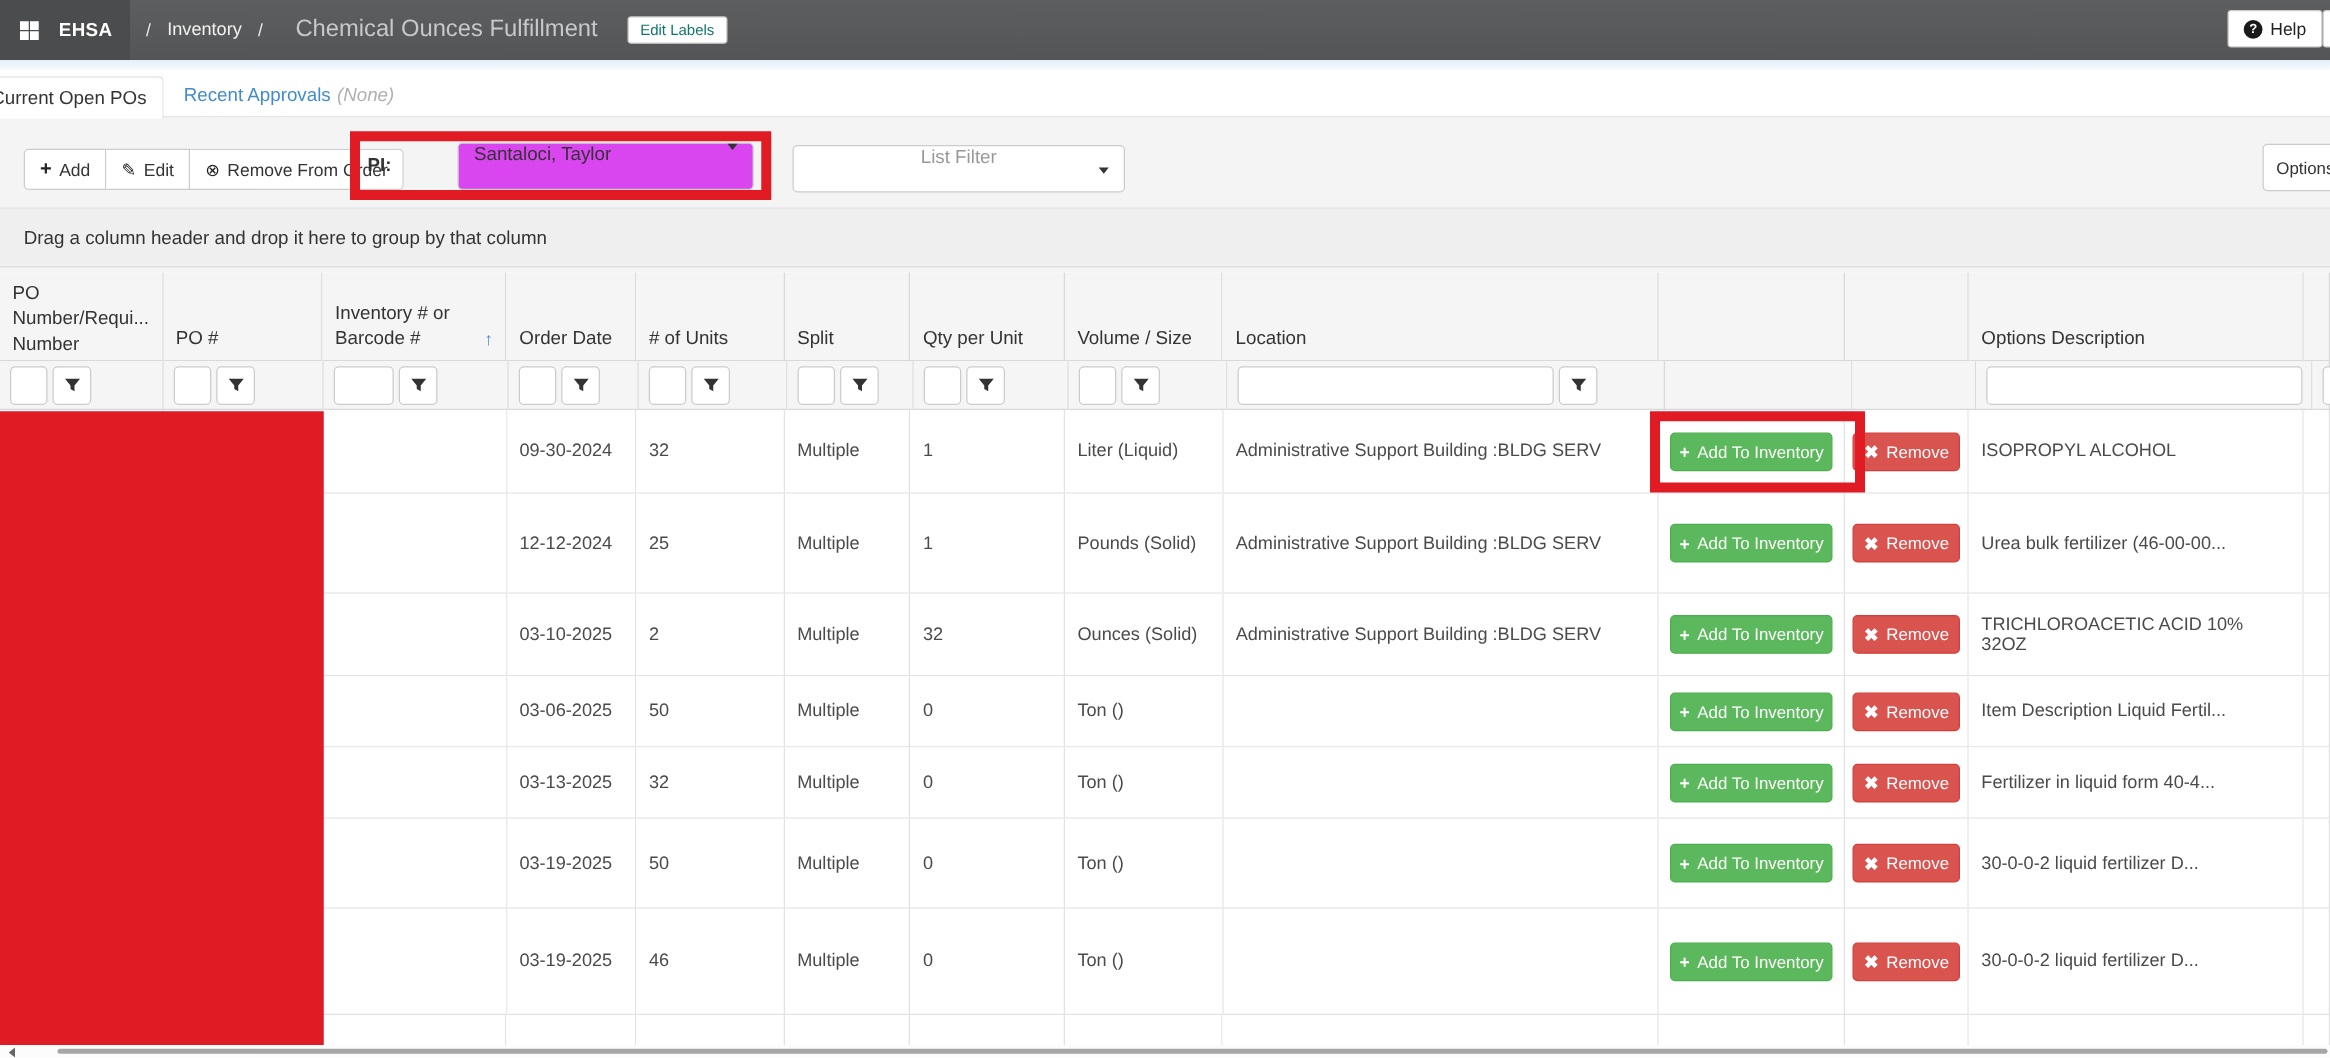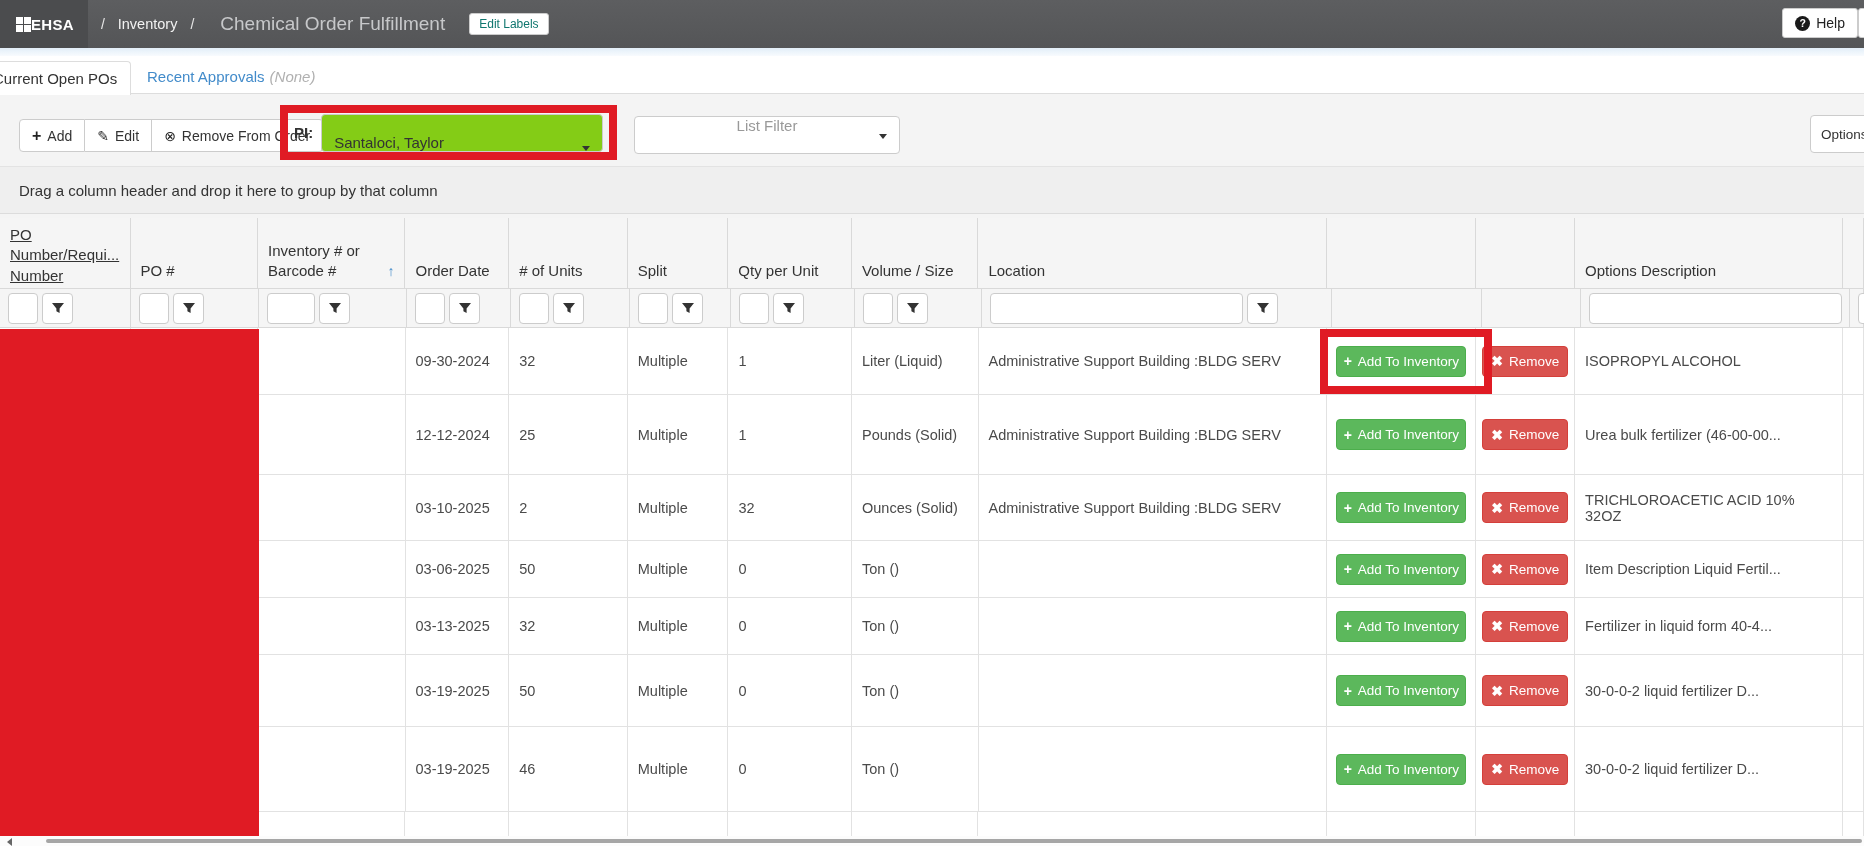--- a/index.html
+++ b/index.html
@@ -4,21 +4,21 @@
 <style>
   * { margin:0; padding:0; box-sizing:border-box; }
   html,body { background:#fff; }
   body { font-family:"Liberation Sans","DejaVu Sans",sans-serif; color:#333; }
   #app { position:relative; width:1864px; height:846px; overflow:hidden; background:#fff; }
 
   
   .navbar { position:absolute; left:0; top:0; width:1864px; height:48px;
             background:linear-gradient(#5d5e60,#545557); display:flex; align-items:center; }
   .brand-tile { height:48px; margin-left:0; padding:0 14px 0 16px; background:#4b4c4e;
-                display:flex; align-items:center; gap:0; }
+                display:flex; align-items:center; gap:16px; }
   .grid-icon { width:15px; height:15px; display:grid; grid-template-columns:7px 7px; grid-template-rows:7px 7px; gap:1px; }
   .grid-icon span { background:#fff; }
   .brand-text { color:#fff; font-weight:bold; font-size:15px; letter-spacing:.3px; }
   .crumb-sep { color:#e8e8e8; font-size:14px; margin:0 13px; }
   .crumb-item { color:#f2f2f2; font-size:14.5px; }
   .page-title { color:#c7c8ca; font-size:19px; margin-left:13px; }
   .btn-edit-labels { margin-left:24px; background:#fff; border:1px solid #ccc; border-radius:3px;
                      font-size:12px; color:#0f766e; padding:3px 9px; cursor:default; }
   .navbar-right { position:absolute; right:6px; top:8px; display:flex; gap:8px; }
   .btn-help { background:#fff; border:1px solid #ccc; border-radius:3px; height:30px;
@@ -48,22 +48,22 @@
   .tb-btn + .tb-btn { border-left:none; }
   .tb-btn:first-child { border-radius:4px 0 0 4px; }
   .tb-btn:last-child { border-radius:0 4px 4px 0; }
   .ico { font-size:14px; color:#222; }
   .plus-ico { font-weight:bold; font-size:16px; line-height:1; }
 
   .pi-highlight { position:absolute; left:280px; top:11px; width:337px; height:55px;
                   border:8px solid #e01b24; background:transparent; z-index:5;
                   display:flex; align-items:center; padding:0 6px; }
   .pi-label { font-size:15px; font-weight:bold; color:#333; margin-right:8px; }
-  .pi-select { flex:1; height:38px; background:#84cc16; border:1px solid #ccc; border-radius:4px;
-               display:flex; align-items:flex-end; padding:0 12px; font-size:15px; color:#333; }
+  .pi-select { flex:1; height:38px; background:#d946ef; border:1px solid #ccc; border-radius:4px;
+               display:flex; align-items:flex-start; padding:0 12px; font-size:15px; color:#333;margin-left:45px; }
   .caret { width:0; height:0; border-left:4.5px solid transparent; border-right:4.5px solid transparent;
            border-top:5.5px solid #333; margin-left:auto; }
   .listfilter-select { position:absolute; left:634px; top:22px; width:266px; height:38px; background:#fff;
                        border:1px solid #ccc; border-radius:4px; display:flex; align-items:center;
                        padding:0 12px; font-size:15px; color:#999;flex-direction:column; }
   .btn-options { position:absolute; left:1810px; top:21px; width:72px; height:38px; background:#fff;
                  border:1px solid #ccc; border-radius:4px; display:flex; align-items:center; gap:6px;
                  padding:0 10px; font-size:13.5px; color:#333; }
 
   
@@ -116,21 +116,21 @@
           <span></span>
           <span></span>
           <span></span>
           <span></span>
         </span>
       <span class="brand-text">EHSA</span>
     </div>
     <span class="crumb-sep">/</span>
     <span class="crumb-item">Inventory</span>
     <span class="crumb-sep">/</span>
-    <span class="page-title">Chemical Order Fulfillment</span>
+    <span class="page-title">Chemical Ounces Fulfillment</span>
     <button class="btn-edit-labels">Edit Labels</button>
     <div class="navbar-right">
       <button class="btn-help">
         <span class="help-q">?</span>
         <span>Help</span>
       </button>
     </div>
     <div class="btn-cut"></div>
   </div>
 
@@ -179,21 +179,21 @@
 
     </button>
   </div>
 
   <div class="groupbar">
     <span>Drag a column header and drop it here to group by that column</span>
   </div>
 
   <div class="tablewrap">
     <div class="trow" id="hdr-row">
-        <div class="hcell top" style="width: 131px; height: 71px; text-decoration: underline;">
+        <div class="hcell top" style="width: 131px; height: 71px;">
           <span>PO Number/Requi... Number</span>
         </div>
         <div class="hcell" style="width: 128px; height: 71px;">
           <span>PO #</span>
         </div>
         <div class="hcell" style="width: 148px; height: 71px;">
           <span>Inventory # or Barcode #</span>
           <span class="sort-arrow">↑</span>
         </div>
         <div class="hcell" style="width: 104px; height: 71px;">

